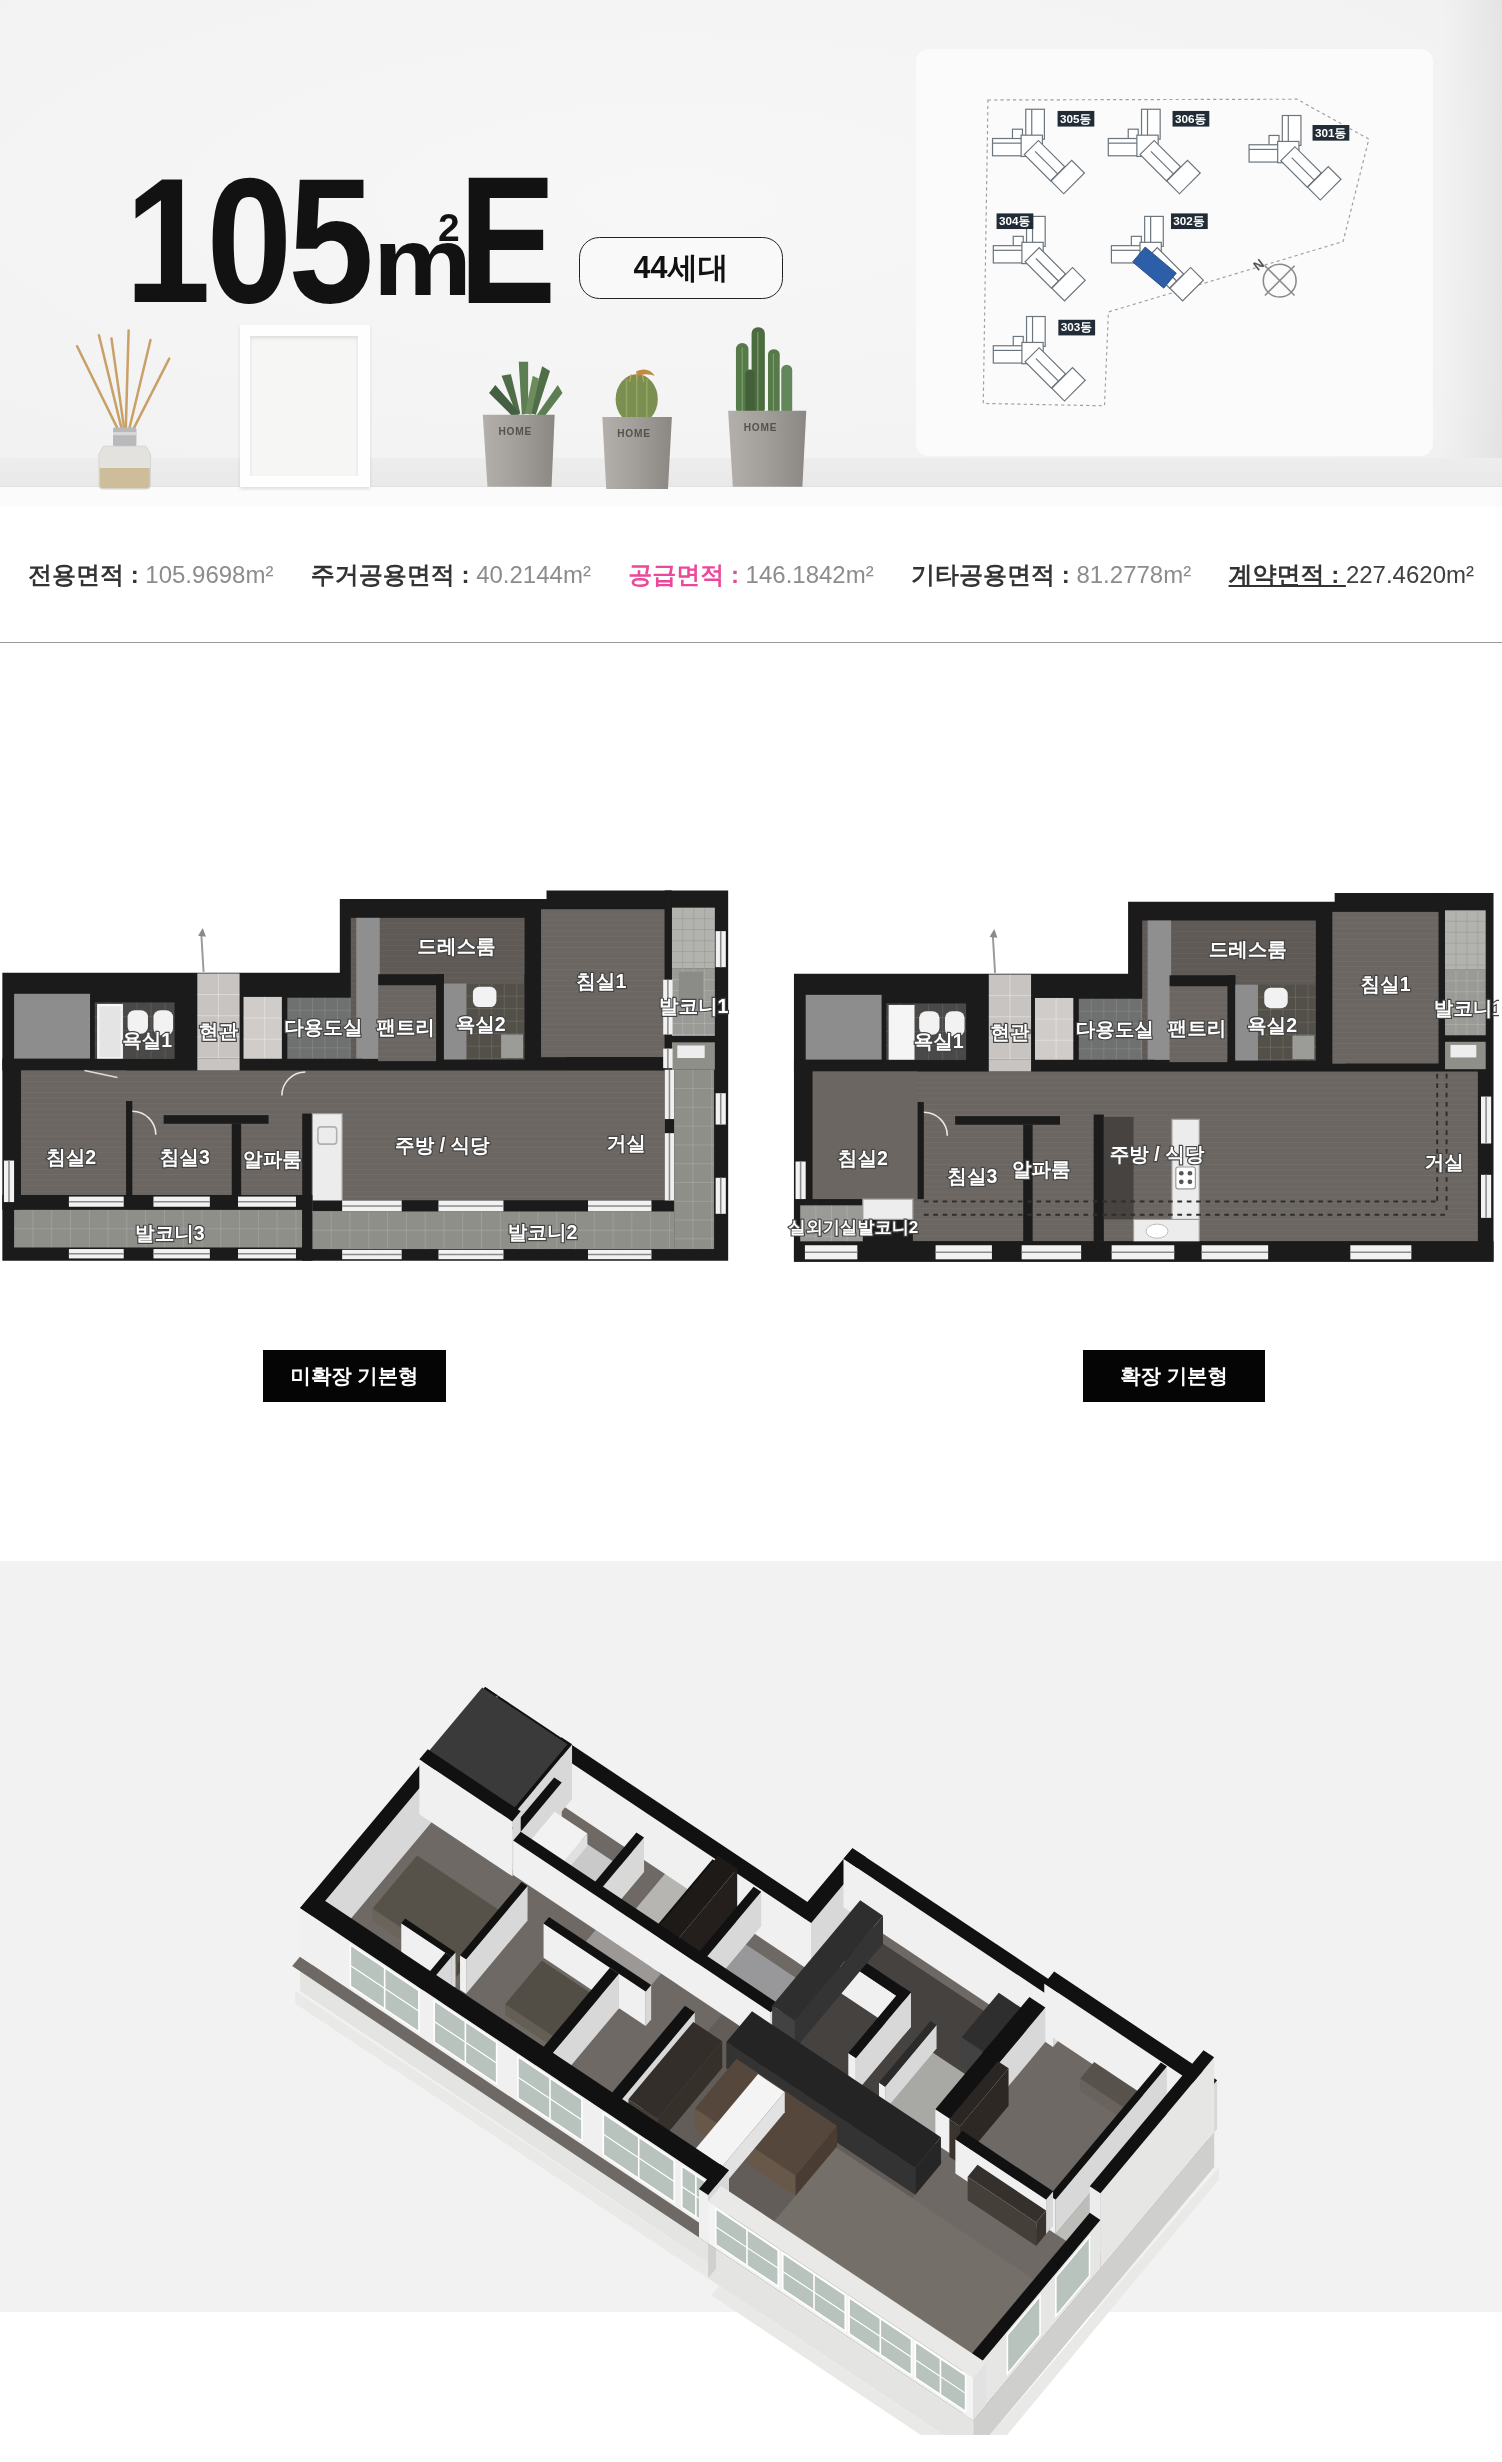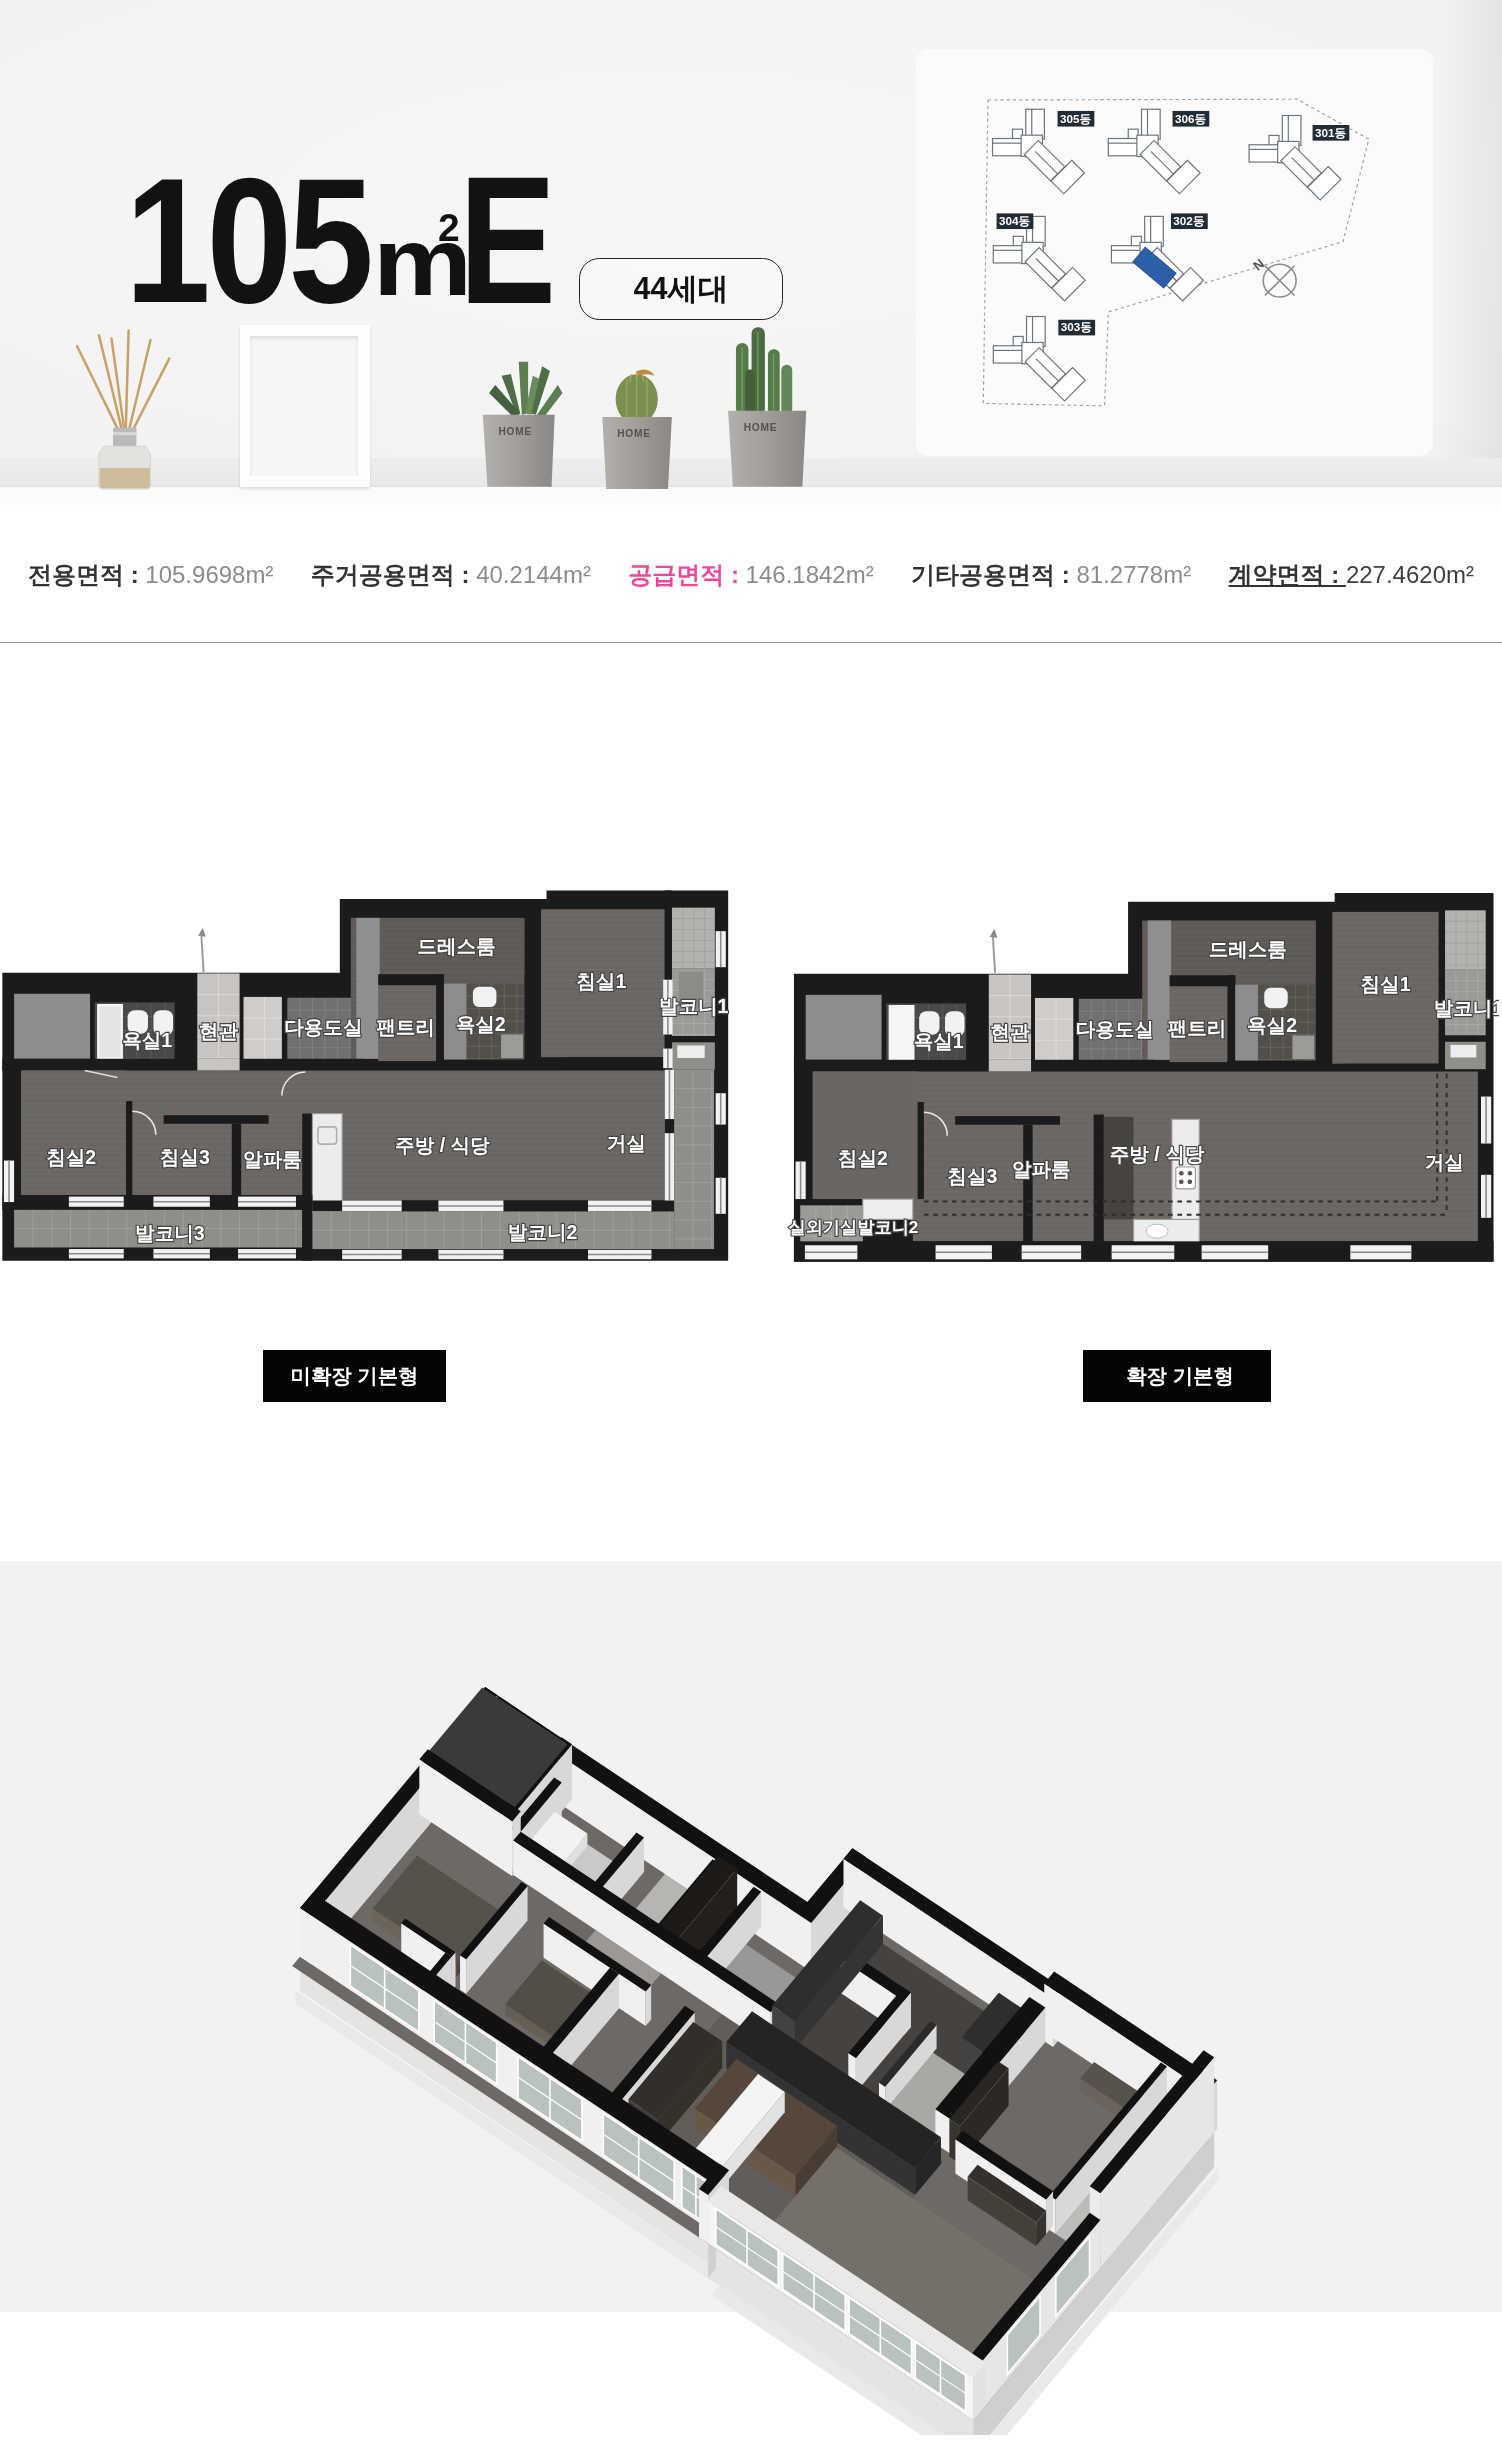--- a/index.html
+++ b/index.html
@@ -16,21 +16,21 @@
 
   <div class="abs" style="left:0;top:458px;width:1503px;height:28px;background:linear-gradient(#ededed,#e9e9e9);"></div>
 
   <div class="abs" style="left:0;top:486px;width:1503px;height:21px;background:#fbfbfb;border-top:0.8px solid #e2e2e2;"></div>
 
   <span class="abs" style="left:125px;top:152px;font-size:178px;line-height:1;font-weight:700;color:#121212;letter-spacing:-4.7px;transform:scaleX(0.865);transform-origin:0 0;">105</span>
   <span class="abs" style="left:373px;top:214px;font-size:96px;line-height:1;font-weight:700;color:#121212;transform:scaleX(1.16);transform-origin:0 0;">m</span>
   <span class="abs" style="left:438px;top:208px;font-size:39px;line-height:1;font-weight:700;color:#121212;">2</span>
   <span class="abs" style="left:459px;top:149px;font-size:182px;line-height:1;font-weight:700;color:#121212;transform:scaleX(0.80);transform-origin:0 0;">E</span>
 
-  <div class="abs" style="left:579px;top:237px;width:202px;height:60px;border:1.6px solid #222;border-radius:20.4px;background:rgba(255,255,255,0.35);display:flex;align-items:center;justify-content:center;font-size:30.5px;font-weight:700;color:#111;margin-top:21px;">44세대</div>
+  <div class="abs" style="left:579px;top:237px;width:202px;height:60px;border:1.6px solid #222;border-radius:20.4px;background:rgba(255,255,255,0.35);display:flex;align-items:center;justify-content:center;font-size:30.5px;font-weight:700;color:#111;">44세대</div>
 
   <div class="abs" style="left:916px;top:49px;width:517px;height:407px;background:#fbfbfb;border-radius:12.5px;"></div>
   <svg class="abs" style="left:916px;top:49px;" width="517" height="407" viewBox="0 0 661 520">
     <defs>
 
       <g id="bldg">
           <g transform="scale(0.85)" stroke="#6b757d" stroke-width="1.8" fill="#ffffff">
         <rect x="51" y="1" width="28" height="45"></rect>
         <line x1="60" y1="1" x2="60" y2="46"></line>
         <rect x="31" y="31" width="15" height="15"></rect>
@@ -784,21 +784,21 @@
     <text x="102" y="357" font-size="25" font-weight="700" fill="#ffffff" stroke="#444444" stroke-width="3" paint-order="stroke" text-anchor="middle">침실2</text>
     <text x="242" y="380" font-size="25" font-weight="700" fill="#ffffff" stroke="#444444" stroke-width="3" paint-order="stroke" text-anchor="middle">침실3</text>
     <text x="330" y="372" font-size="25" font-weight="700" fill="#ffffff" stroke="#444444" stroke-width="3" paint-order="stroke" text-anchor="middle">알파룸</text>
     <text x="478" y="352" font-size="25" font-weight="700" fill="#ffffff" stroke="#444444" stroke-width="3" paint-order="stroke" text-anchor="middle">주방 / 식당</text>
     <text x="845" y="362" font-size="25" font-weight="700" fill="#ffffff" stroke="#444444" stroke-width="3" paint-order="stroke" text-anchor="middle">거실</text>
     <text x="90" y="444" font-size="22" font-weight="700" fill="#ffffff" stroke="#444444" stroke-width="3" paint-order="stroke" text-anchor="middle">실외기실발코니2</text>
   </svg>
 
 <div class="abs" style="left:263px;top:1350px;width:183px;height:52px;background:#050505;color:#fff;display:flex;align-items:center;justify-content:center;font-size:20.4px;font-weight:600;text-align:center;">미확장 기본형</div>
 
-<div class="abs" style="left:1083px;top:1350px;width:182px;height:52px;background:#050505;color:#fff;display:flex;align-items:center;justify-content:center;font-size:20.4px;font-weight:600;padding-left:6px;">확장 기본형</div>
+<div class="abs" style="left:1083px;top:1350px;width:182px;height:52px;background:#050505;color:#fff;display:flex;align-items:center;justify-content:center;font-size:20.4px;font-weight:600;">확장 기본형</div>
 
 <div class="abs" style="left:0;top:1561px;width:1503px;height:751px;background:#f2f2f2;"></div>
 
 <svg class="abs" id="iso" style="left:286px;top:1644px;" width="963" height="791" viewBox="0 0 1230 1010">
     <g>
       <polygon points="12.0,443.2 549.3,797.5 539.2,809.6 877.8,1035.4 1191.5,667.8 1191.5,683.8 881.8,1057.4 543.2,831.6 553.3,819.5 12.0,459.2" fill="#e9e9e7"></polygon>
     </g>
     <g>
       <polygon points="18.0,399.2 549.3,753.5 549.3,797.5 18.0,443.2" fill="#e4e4e2"></polygon>
       <polygon points="539.2,765.6 877.8,991.4 877.8,1035.4 539.2,809.6" fill="#e4e4e2"></polygon>

